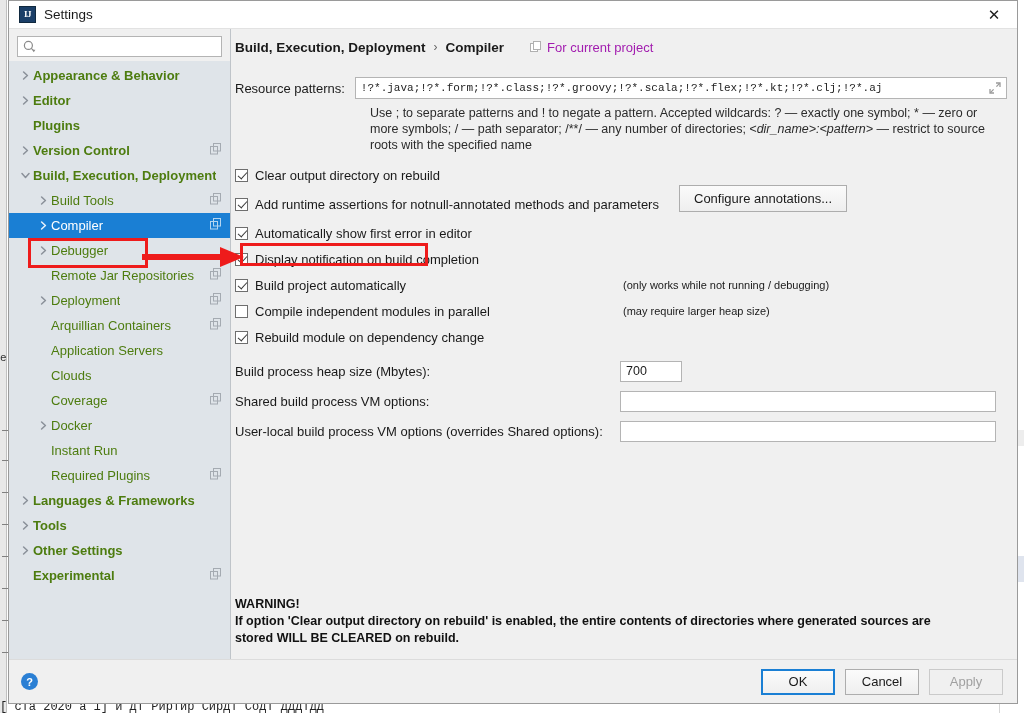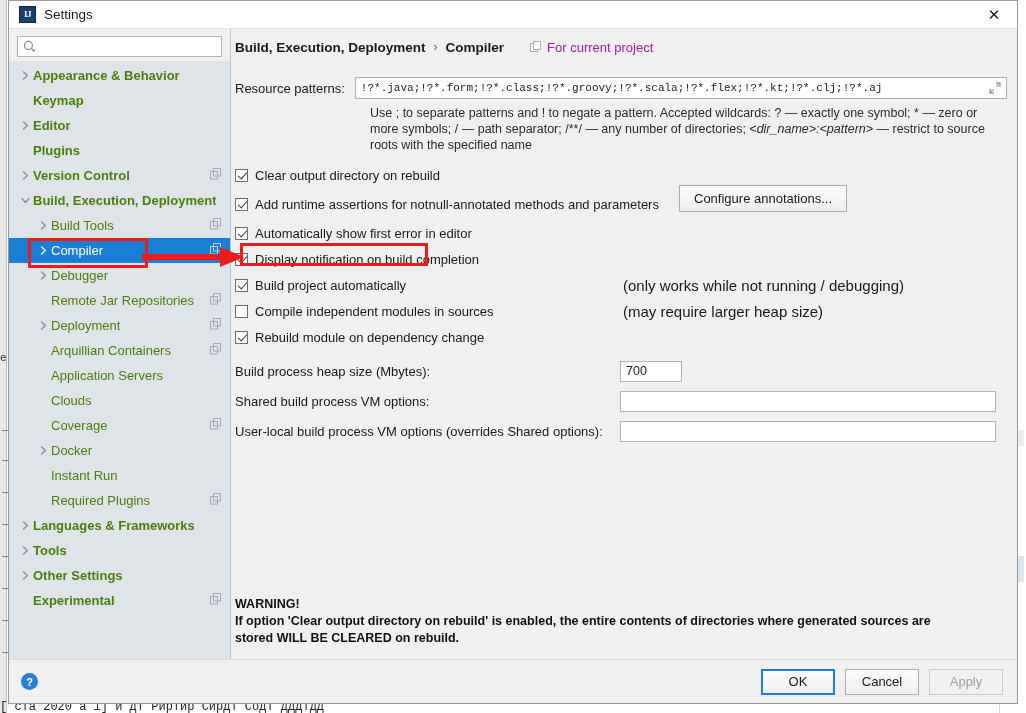--- a/index.html
+++ b/index.html
@@ -98,21 +98,21 @@
   .cb-row{display:flex;align-items:center;height:26px;}
   .cb{
     width:13px;height:13px;flex:0 0 13px;border:1px solid #6e6e6e;background:#fff;
     box-sizing:border-box;position:relative;margin-right:7px;
   }
   .cb.on::after{
     content:"";position:absolute;left:3.5px;top:0.5px;width:4px;height:8px;
     border:solid #3a3a3a;border-width:0 1.6px 1.6px 0;transform:rotate(42deg);
   }
   .cb-text{font-size:13px;color:#1a1a1a;white-space:nowrap;}
-  .note{font-size:15px;color:#1a1a1a;position:absolute;left:388px;white-space:nowrap;}
+  .note{font-size:11px;color:#1a1a1a;position:absolute;left:388px;white-space:nowrap;}
   .cb-row{position:relative;}
 
   .btn{
     border:1px solid #adadad;background:linear-gradient(#fbfbfb,#eeeeee);
     font-size:13px;color:#1a1a1a;padding:4px 12px;box-sizing:border-box;cursor:default;
     font-family:"Liberation Sans",sans-serif;
   }
   .cfg-btn{position:absolute;left:444px;top:-3px;padding:5px 14px;}
 
   .small-input{
@@ -198,24 +198,20 @@
       <div class="tree" id="tree">
           <div class="tree-row bold" style="padding-left: 8px;">
             <span class="tw" style="color: rgb(138, 144, 153);">
               <svg width="9" height="9" viewBox="0 0 9 9">
                 <path d="M2.6 1 L6.4 4.5 L2.6 8" fill="none" stroke="currentColor" stroke-width="1.5" stroke-linecap="round" stroke-linejoin="round"></path>
               </svg>
             </span>
             <span class="tree-label">Appearance &amp; Behavior</span>
           </div>
           <div class="tree-row bold" style="padding-left: 8px;">
-            <span class="tw" style="color: rgb(138, 144, 153);"></span>
-            <span class="tree-label">Keymap</span>
-          </div>
-          <div class="tree-row bold" style="padding-left: 8px;">
             <span class="tw" style="color: rgb(138, 144, 153);">
               <svg width="9" height="9" viewBox="0 0 9 9">
                 <path d="M2.6 1 L6.4 4.5 L2.6 8" fill="none" stroke="currentColor" stroke-width="1.5" stroke-linecap="round" stroke-linejoin="round"></path>
               </svg>
             </span>
             <span class="tree-label">Editor</span>
           </div>
           <div class="tree-row bold" style="padding-left: 8px;">
             <span class="tw" style="color: rgb(138, 144, 153);"></span>
             <span class="tree-label">Plugins</span>
@@ -425,21 +421,21 @@
             <span class="cb on"></span>
             <span class="cb-text">Display notification on build completion</span>
           </div>
           <div class="cb-row">
             <span class="cb on"></span>
             <span class="cb-text">Build project automatically</span>
             <span class="note">(only works while not running / debugging)</span>
           </div>
           <div class="cb-row">
             <span class="cb"></span>
-            <span class="cb-text">Compile independent modules in sources</span>
+            <span class="cb-text">Compile independent modules in parallel</span>
             <span class="note">(may require larger heap size)</span>
           </div>
           <div class="cb-row">
             <span class="cb on"></span>
             <span class="cb-text">Rebuild module on dependency change</span>
           </div>
         </div>
 
       <div id="flds" style="margin-top:6px;">
           <div class="lrow">

